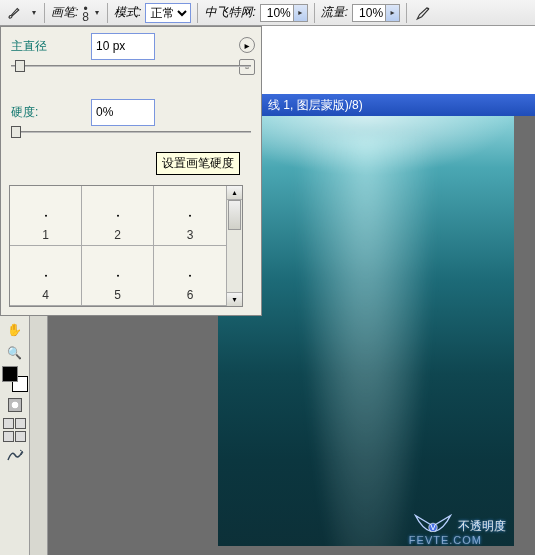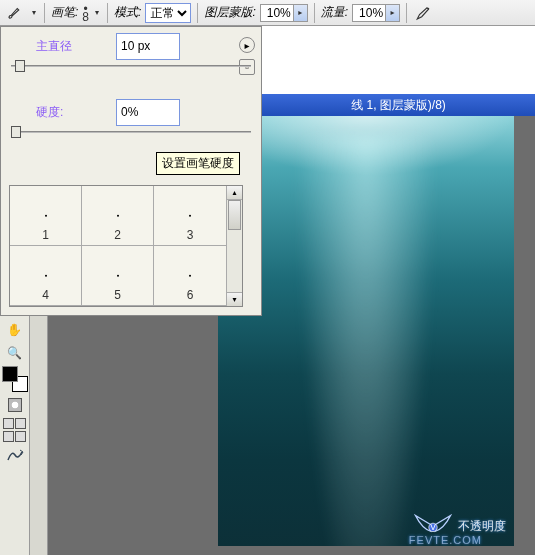--- a/index.html
+++ b/index.html
@@ -13,21 +13,21 @@
 .drop-arrow { font-size: 8px; color: #333; padding: 0 2px; cursor: pointer; }
 .brush-size-num { font-size: 9px; color: #333; display: flex; flex-direction: column; align-items: center; line-height: 8px; }
 select.mode { height: 20px; border: 1px solid #7a96df; background: #fff; }
 .pct-box { display: flex; align-items: flex-start; border: 1px solid #999; height: 18px; background: #fff; }
 .pct-box input { width: 32px; border: none; text-align: right; padding-right: 2px; height: 16px; outline: none; }
 .pct-box .arrow-btn { width: 14px; height: 16px; background: linear-gradient(#dce6f7,#b7cdf0); border-left: 1px solid #999; display: flex; align-items: center; justify-content: center; font-size: 8px; color: #333; }
 
 
 .brush-panel { position: absolute; top: 26px; left: 0; width: 262px; height: 290px; background: #f0efe7; border: 1px solid #888; z-index: 20; padding: 8px 10px; }
 .bp-row { display: flex; align-items: center; height: 22px; margin-bottom: 2px; }
-.bp-label { width: 80px; color: #8b5cf6; margin-left: 25px; }
+.bp-label { width: 80px; color: #0f766e; }
 .bp-input { width: 64px; height: 27px; border: 1px solid #7a96df; padding: 0 4px; text-align: left; background: #fff; }
 .bp-slider { position: relative; height: 14px; margin-bottom: 10px; }
 .bp-slider .track { position: absolute; top: 6px; left: 0; right: 0; height: 2px; background: #bbb; border-top: 1px solid #888; }
 .bp-slider .thumb { position: absolute; top: 1px; width: 10px; height: 12px; background: #e8e8e0; border: 1px solid #555; }
 .side-btns { position: absolute; right: 6px; top: 10px; display: flex; flex-direction: column; gap: 6px; }
 .side-btn { width: 16px; height: 16px; border: 1px solid #888; border-radius: 8px; display: flex; align-items: center; justify-content: center; background: #f0efe7; font-size: 10px; }
 
 .brush-grid-wrap { position: absolute; left: 8px; bottom: 8px; width: 234px; height: 122px; border: 1px solid #888; background: #f5f4ec; display: flex; }
 .brush-grid { flex: 1; display: grid; grid-template-columns: repeat(3,1fr); grid-template-rows: repeat(2,1fr); }
 .brush-cell { border-right: 1px solid #aaa; border-bottom: 1px solid #aaa; position: relative; }
@@ -48,21 +48,21 @@
 .sw-back { position: absolute; right: 0; bottom: 0; width: 16px; height: 16px; background: #fff; border: 1px solid #000; }
 .sw-front { position: absolute; left: 0; top: 0; width: 16px; height: 16px; background: #000; border: 1px solid #888; }
 .mode-icons { display: flex; flex-direction: column; gap: 2px; }
 .mode-icons .row { display: flex; gap: 1px; }
 .mi { width: 11px; height: 11px; border: 1px solid #555; background: #ddd; }
 
 
 .dock { position: absolute; top: 316px; left: 30px; width: 18px; bottom: 0; background: #d8d8d0; border-right: 1px solid #999; }
 
 
-.doc-title { position: absolute; top: 94px; left: 262px; right: 0; height: 22px; background: linear-gradient(#3a6ad9,#1f4db8); color: #fff; display: flex; align-items: center; padding: 0 6px; z-index: 5; justify-content: center; }
+.doc-title { position: absolute; top: 94px; left: 262px; right: 0; height: 22px; background: linear-gradient(#3a6ad9,#1f4db8); color: #fff; display: flex; align-items: center; padding: 0 6px; z-index: 5; }
 .doc-area { position: absolute; top: 116px; left: 48px; right: 0; bottom: 0; background: #6d6d6d; }
 .canvas { position: absolute; top: 0px; left: 170px; width: 296px; height: 430px; background: linear-gradient(180deg,#8fd4db 0%, #4aa7b3 12%, #1d6b78 38%, #0f4650 60%, #0b363f 80%, #0c3038 100%); overflow: hidden; }
 .canvas::before { content: ""; position: absolute; top: 0; left: 0; right: 0; height: 60px; background: radial-gradient(ellipse at 50% 0%, rgba(255,255,255,0.6), rgba(255,255,255,0) 70%); }
 .lightbeam { position: absolute; top: 20px; left: 50%; width: 140px; height: 500px; transform: translateX(-50%); background: radial-gradient(ellipse at 50% 0%, rgba(220,255,255,0.5), rgba(220,255,255,0) 70%); filter: blur(6px); }
 .watermark { position: absolute; right: 8px; bottom: 6px; color: rgba(255,255,255,0.85); font-size: 14px; text-shadow: 0 0 3px #49f; display: flex; align-items: center; gap: 4px; }
 .wing { width: 42px; height: 28px; position: relative; }
 .wing svg { width: 100%; height: 100%; }
 .wm-sub { position: absolute; right: 24px; bottom: -6px; color: rgba(200,220,255,0.6); font-size: 11px; letter-spacing: 1px; }
 
 
@@ -84,21 +84,21 @@
     <span>•</span>
     <span>8</span>
   </div>
   <span class="drop-arrow">▾</span>
   <div class="divider"></div>
   <span class="lbl">模式:</span>
   <select class="mode">
     <option>正常</option>
   </select>
   <div class="divider"></div>
-  <span class="lbl">图层蒙版:</span>
+  <span class="lbl">中飞特网:</span>
   <div class="pct-box">
     <input value="10%" style="">
     <div class="arrow-btn">▸</div>
   </div>
   <div class="divider"></div>
   <span class="lbl">流量:</span>
   <div class="pct-box">
     <input value="10%" style="">
     <div class="arrow-btn">▸</div>
   </div>

